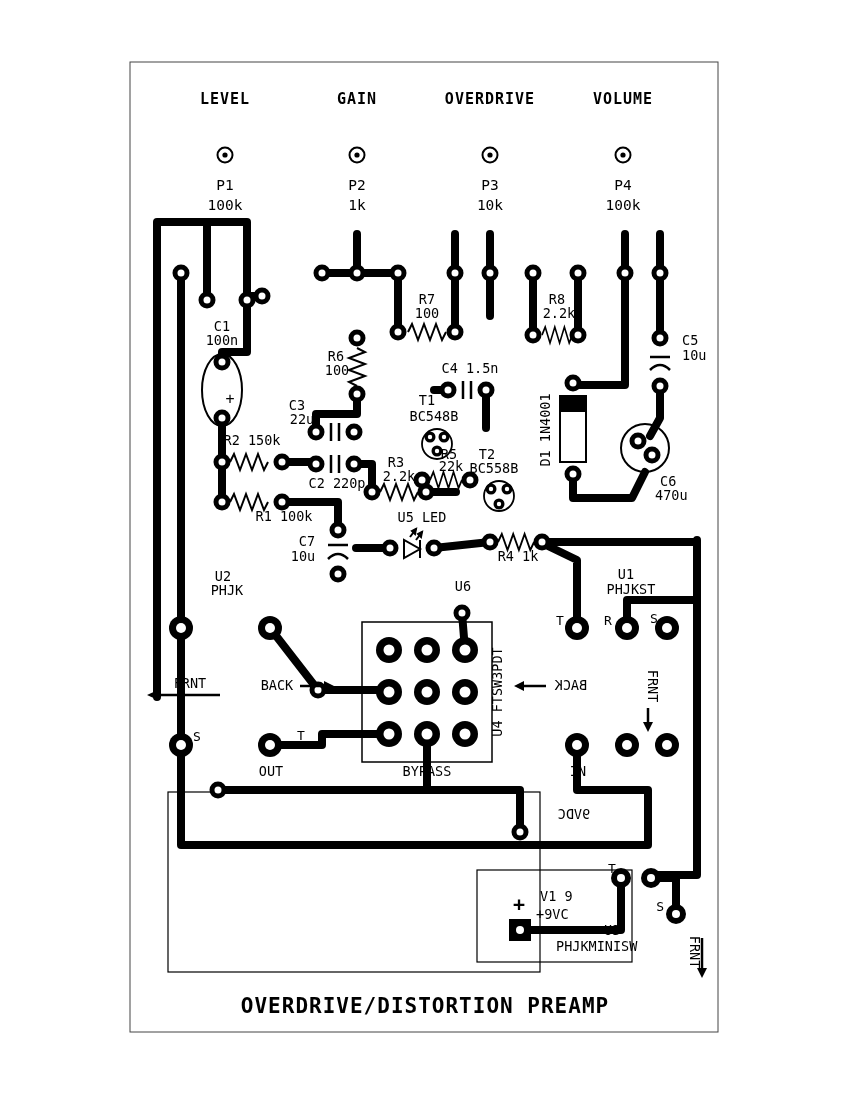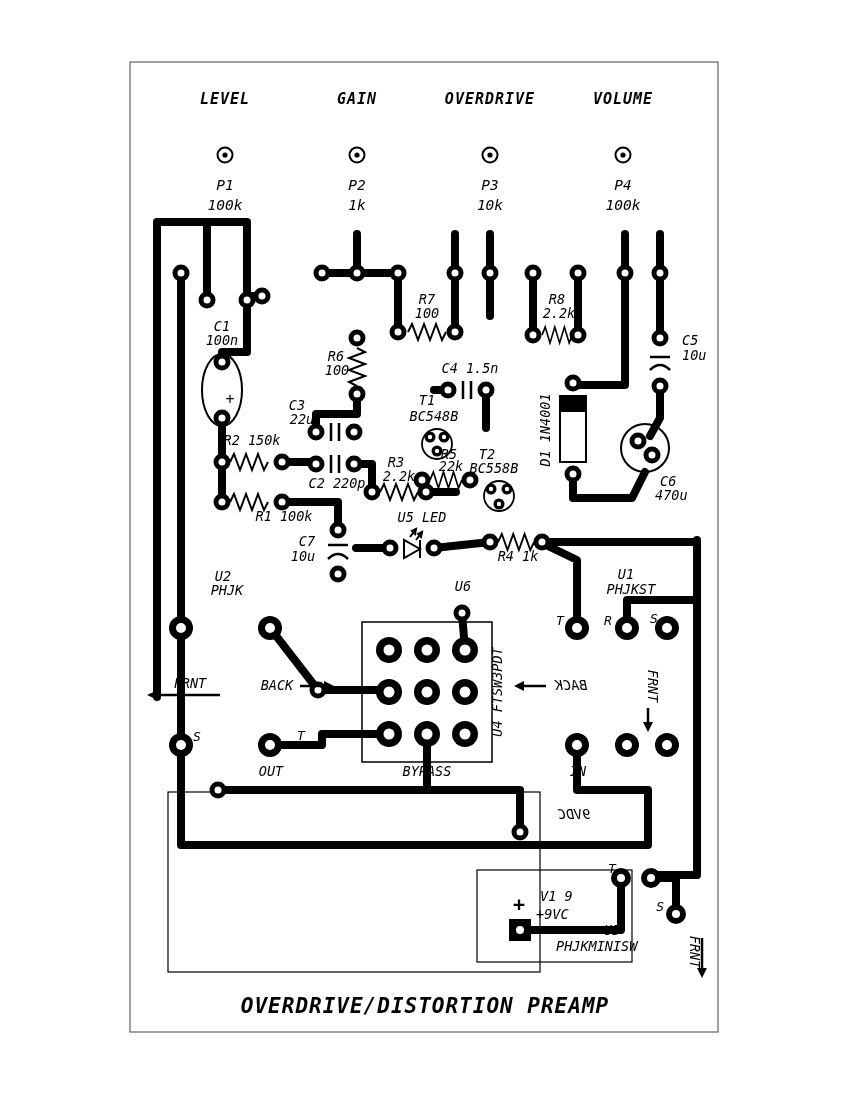--- a/index.html
+++ b/index.html
@@ -1,17 +1,17 @@
 <!DOCTYPE html>
 <html><head>
 <meta charset="utf-8">
 <style>
   html,body{margin:0;padding:0;background:#fff;}
   #stage{position:relative;width:850px;height:1100px;background:#fff;overflow:hidden;
-         font-family:"DejaVu Sans Mono","Liberation Mono",monospace;font-style:italic;}
+         font-family:"DejaVu Sans Mono","Liberation Mono",monospace;}
   svg{position:absolute;left:0;top:0;}
   text{fill:#000;font-family:"DejaVu Sans Mono","Liberation Mono",monospace;}
   .hdr{font-size:15px;font-weight:bold;letter-spacing:1px;}
   .ref{font-size:14.5px;}
   .lbl{font-size:13.5px;}
   .sm{font-size:13px;}
   .ttl{font-size:21px;font-weight:bold;letter-spacing:1px;}
   .plusbig{font-size:20px;font-weight:bold;}
   .plussm{font-size:15px;}
 </style>

